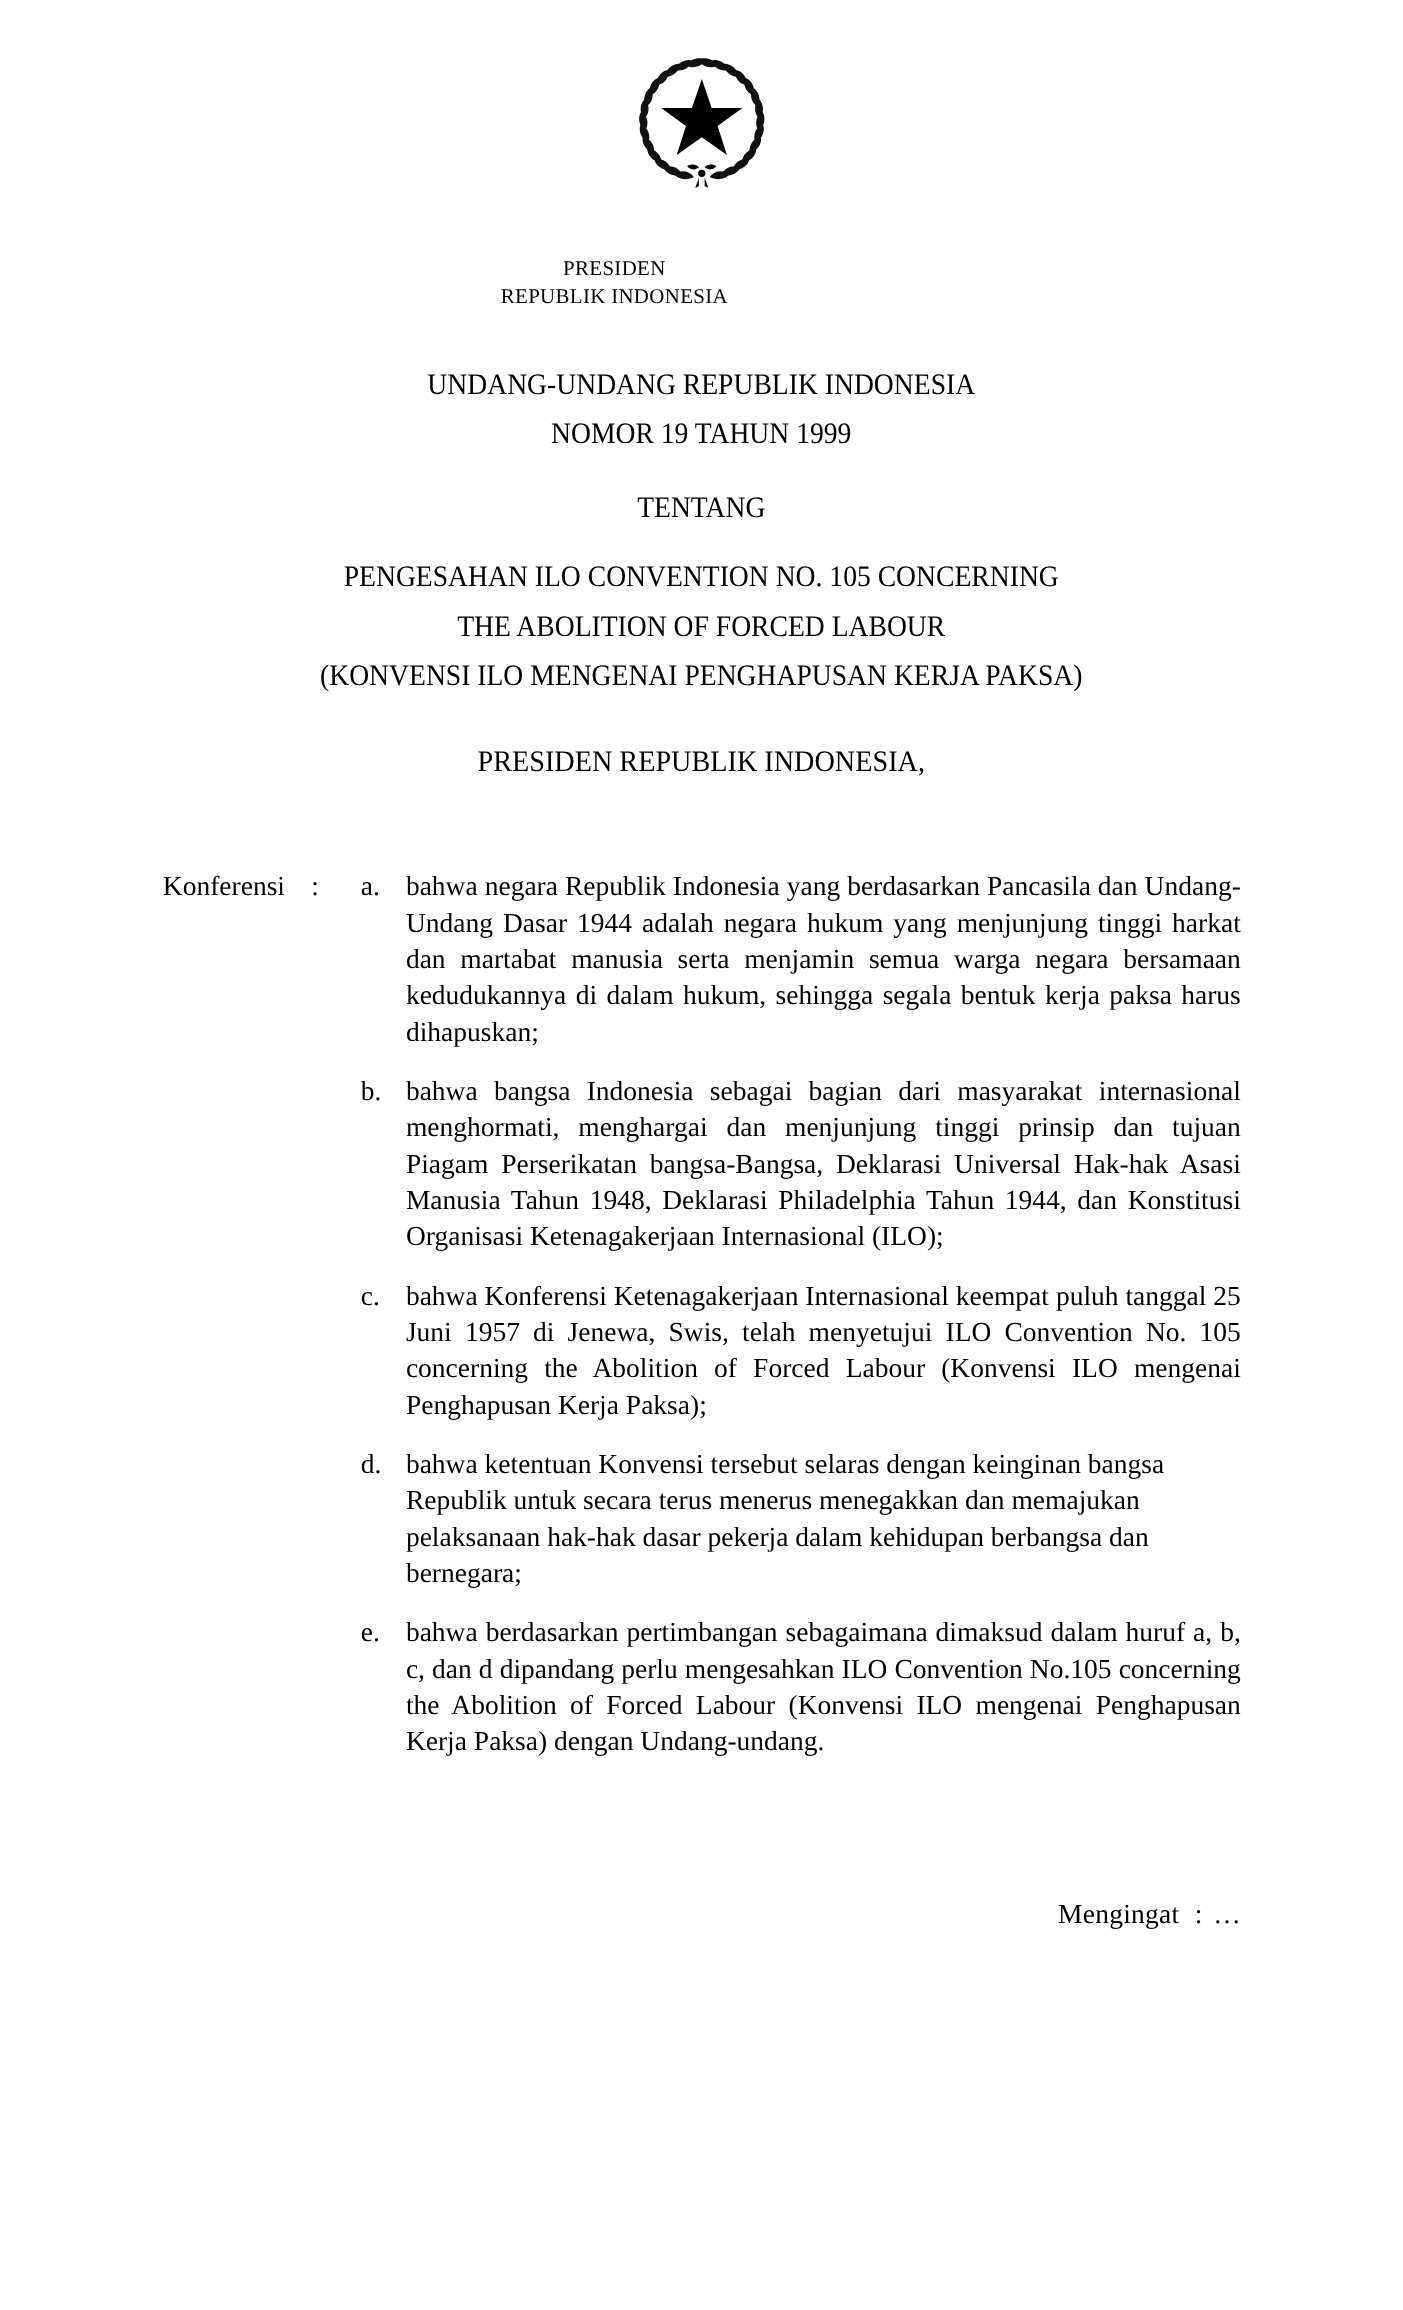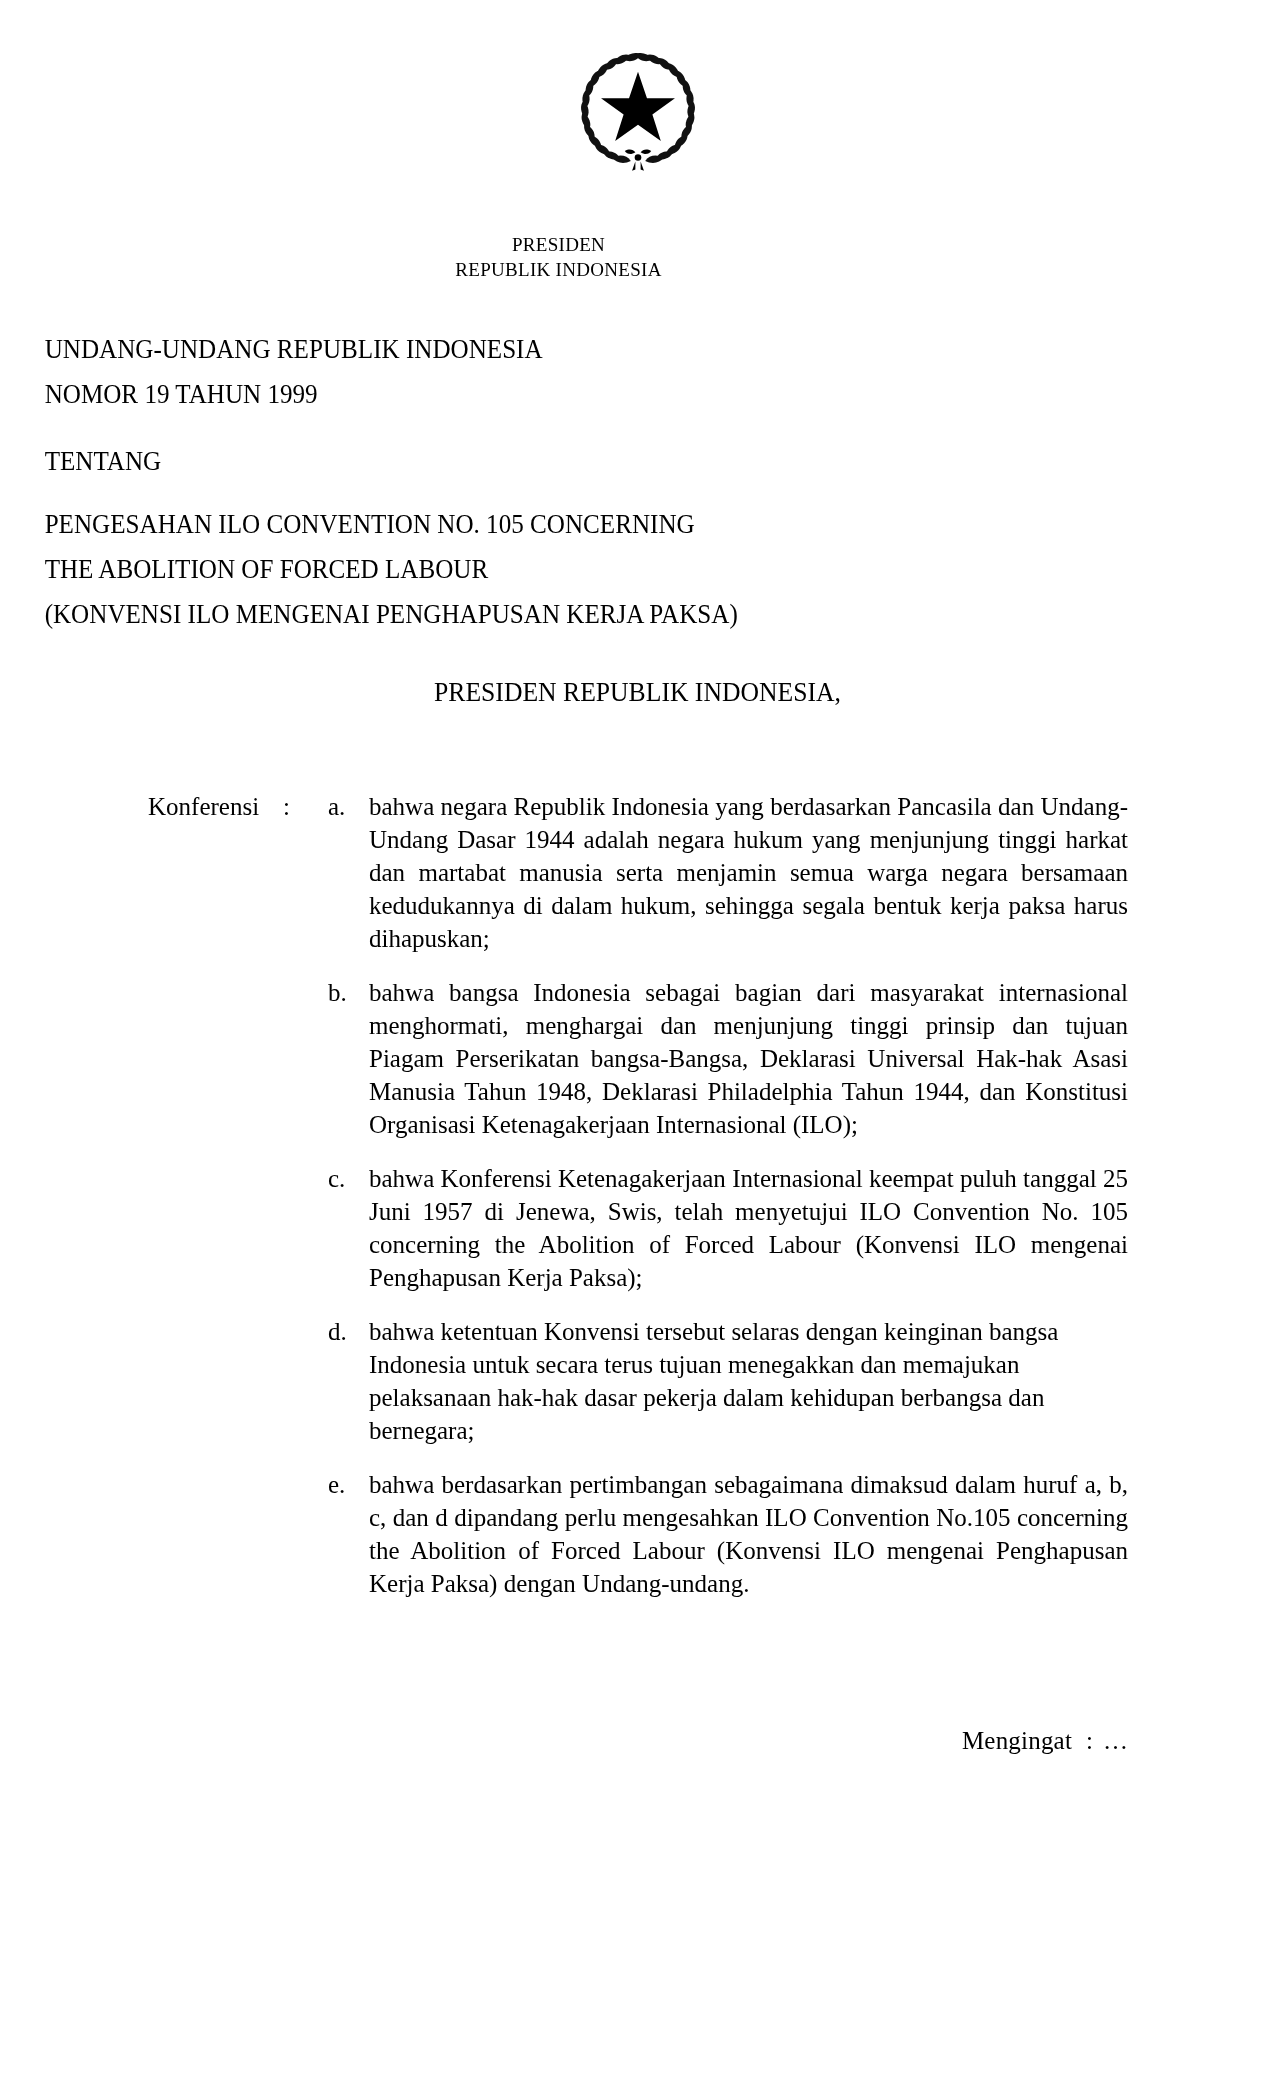--- a/index.html
+++ b/index.html
@@ -50,20 +50,21 @@
     line-height: 25px;
     letter-spacing: 0.3px;
   }
 
   
   .title-block {
     position: absolute;
     top: 327px;
     left: 0;
     width: 1275px;
+    text-align: center;
   }
   .title-line {
     font-size: 27px;
     line-height: 45px;
     transform: scaleX(0.93);
     transform-origin: center;
     white-space: nowrap;
   }
   .gap-sm { height: 18px; }
   .gap-md { height: 22px; }
@@ -317,21 +318,21 @@
           <div class="item-text">bahwa bangsa Indonesia sebagai bagian dari masyarakat internasional menghormati, menghargai dan menjunjung tinggi prinsip dan tujuan Piagam Perserikatan bangsa-Bangsa, Deklarasi Universal Hak-hak Asasi Manusia Tahun 1948, Deklarasi Philadelphia Tahun 1944, dan Konstitusi Organisasi Ketenagakerjaan Internasional (ILO);</div>
         </div>
 
         <div class="item">
           <div class="item-marker">c.</div>
           <div class="item-text">bahwa Konferensi Ketenagakerjaan Internasional keempat puluh tanggal 25 Juni 1957 di Jenewa, Swis, telah menyetujui ILO Convention No. 105 concerning the Abolition of Forced Labour (Konvensi ILO mengenai Penghapusan Kerja Paksa);</div>
         </div>
 
         <div class="item">
           <div class="item-marker">d.</div>
-          <div class="item-text no-justify">bahwa ketentuan Konvensi tersebut selaras dengan keinginan bangsa Indonesia untuk secara terus tujuan menegakkan dan memajukan pelaksanaan hak-hak dasar pekerja dalam kehidupan berbangsa dan bernegara;</div>
+          <div class="item-text no-justify">bahwa ketentuan Konvensi tersebut selaras dengan keinginan bangsa Republik untuk secara terus menerus menegakkan dan memajukan pelaksanaan hak-hak dasar pekerja dalam kehidupan berbangsa dan bernegara;</div>
         </div>
 
         <div class="item">
           <div class="item-marker">e.</div>
           <div class="item-text">bahwa berdasarkan pertimbangan sebagaimana dimaksud dalam huruf a, b, c, dan d dipandang perlu mengesahkan ILO Convention No.105 concerning the Abolition of Forced Labour (Konvensi ILO mengenai Penghapusan Kerja Paksa) dengan Undang-undang.</div>
         </div>
 
       </div>
     </div>
   </div>

